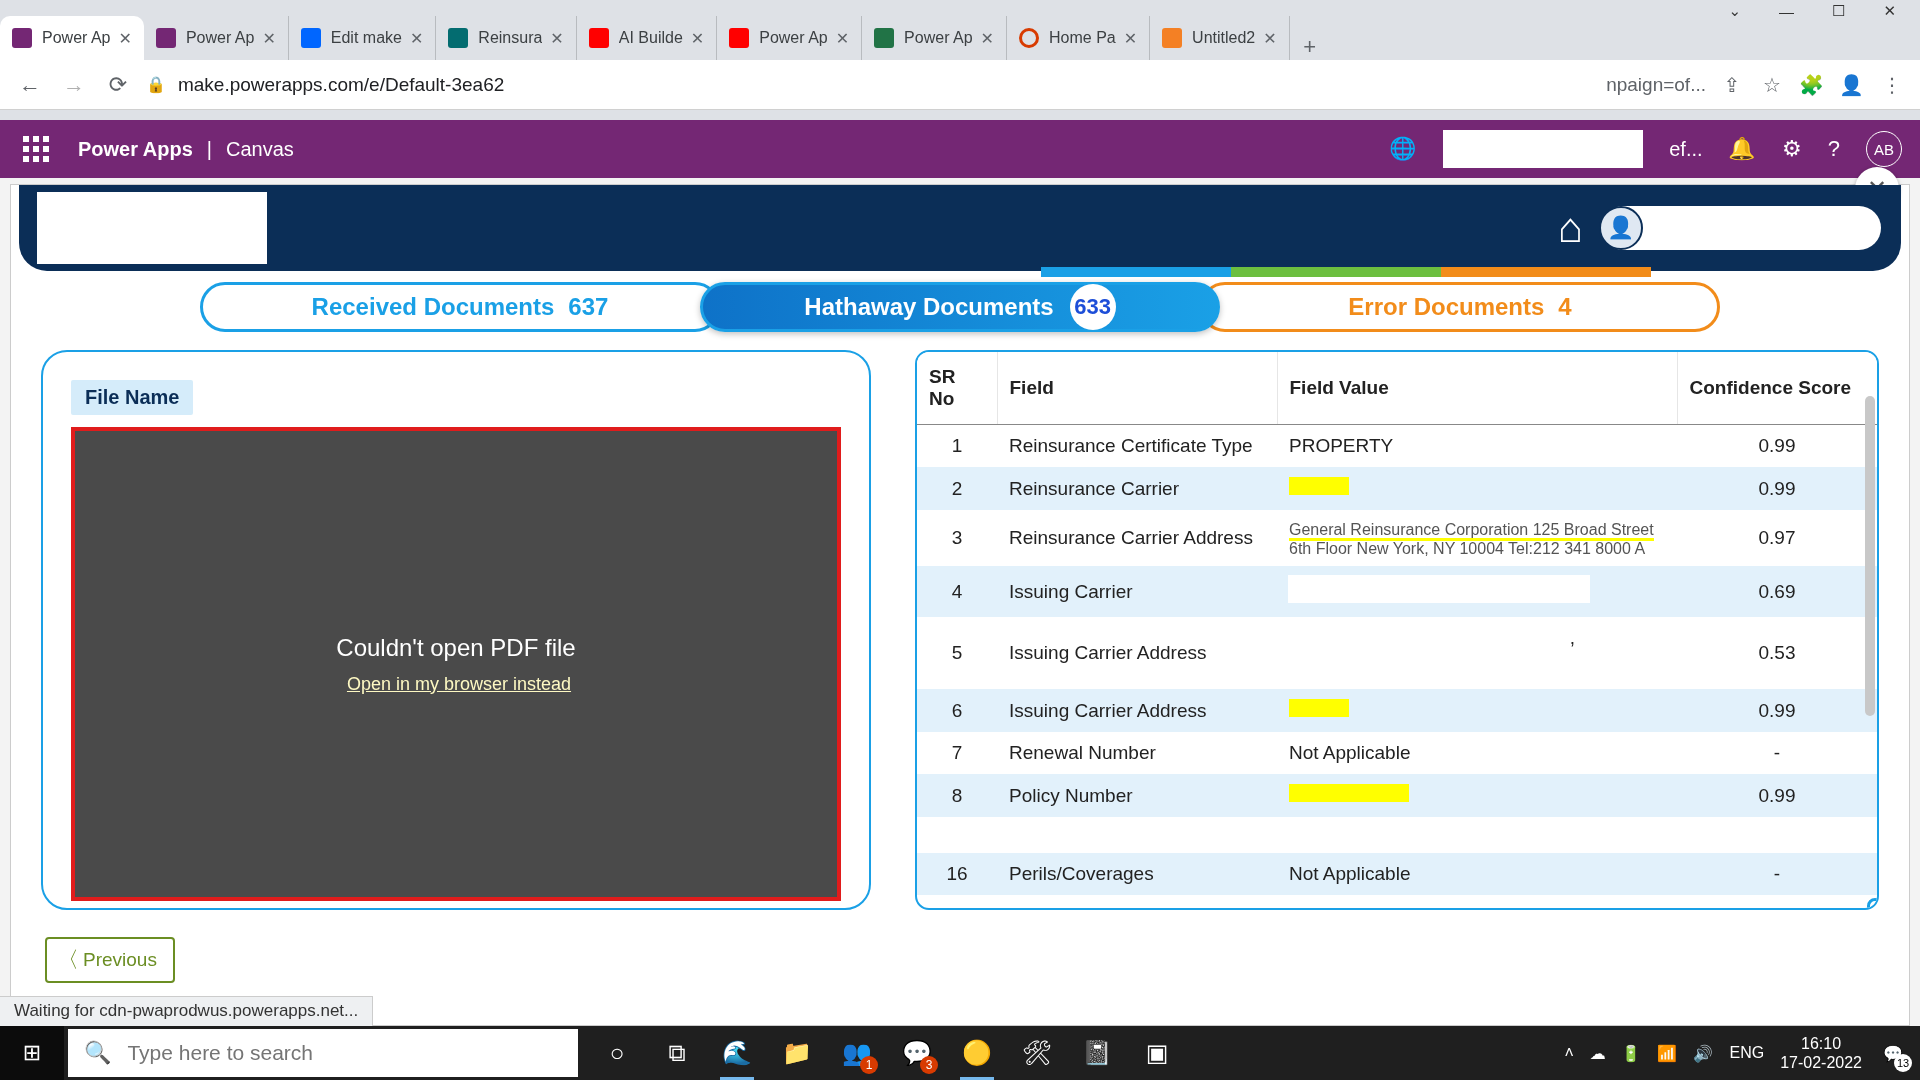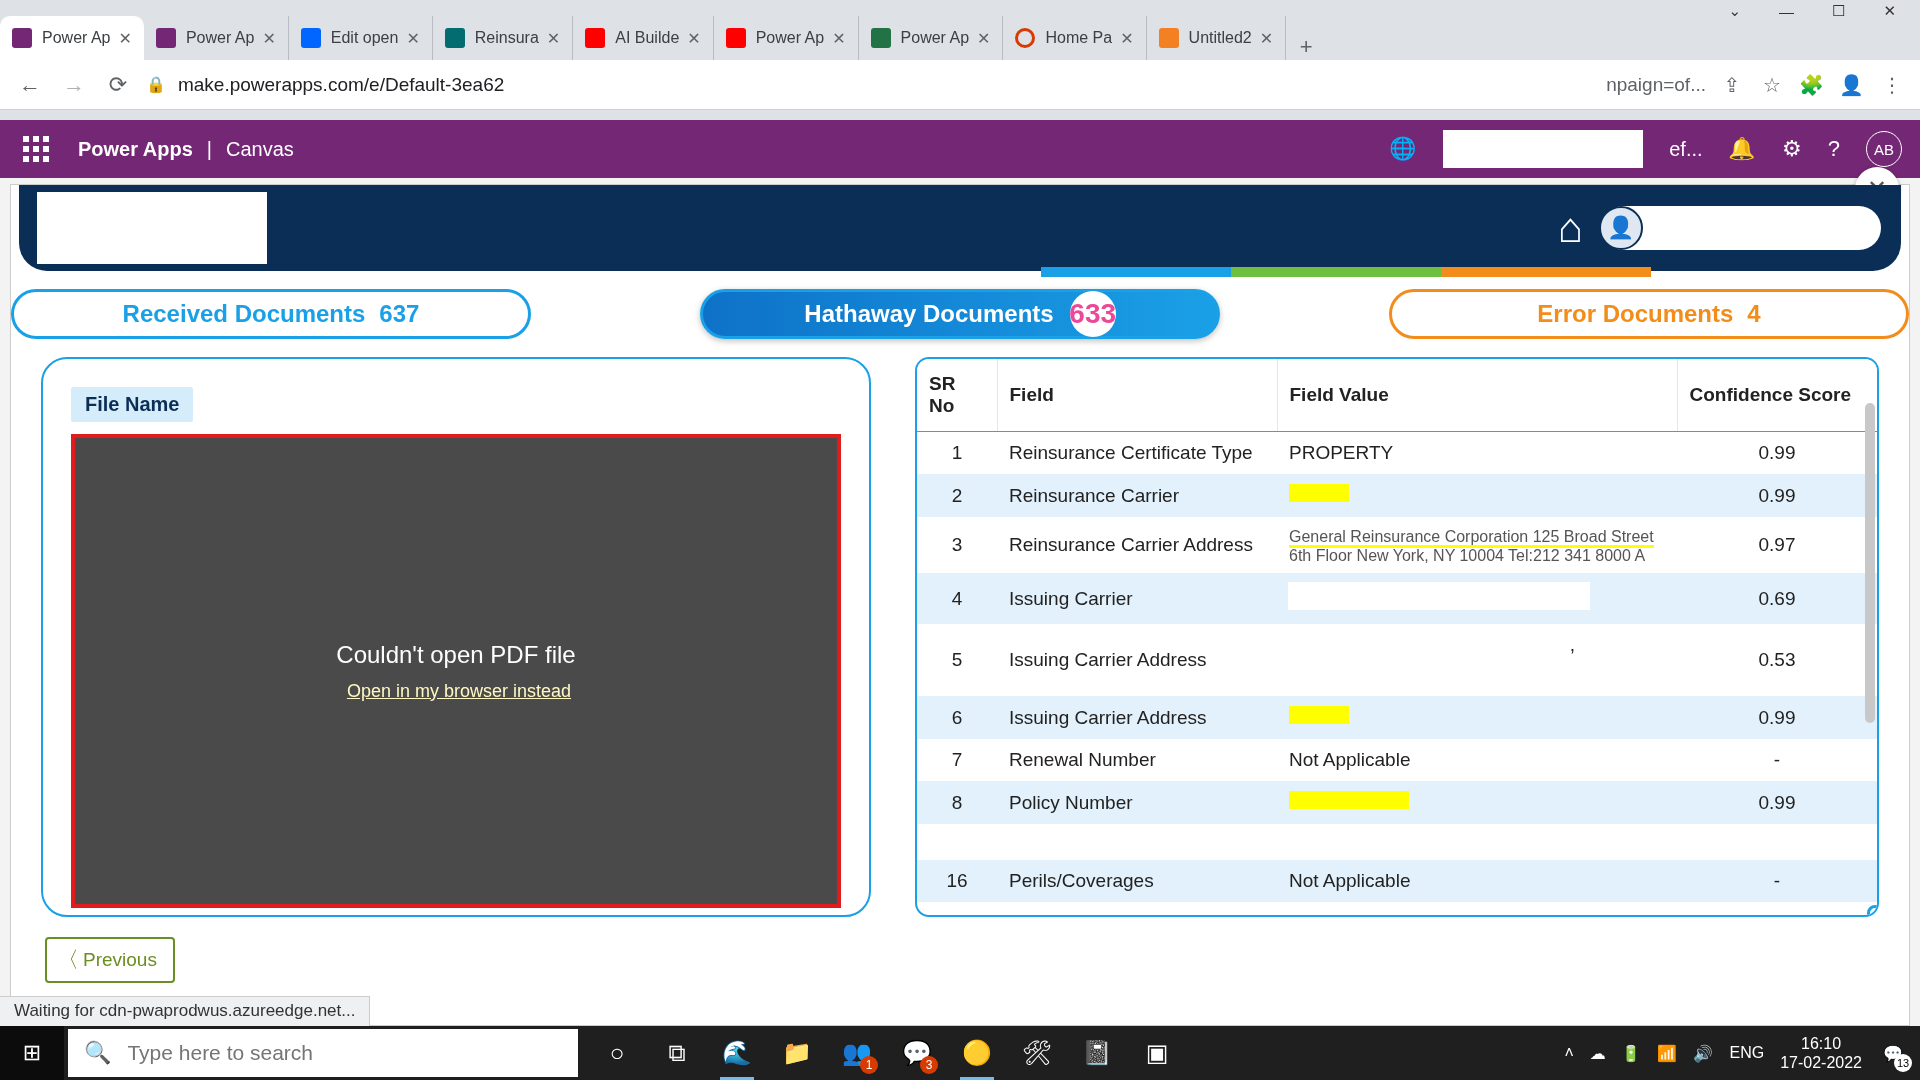--- a/index.html
+++ b/index.html
@@ -45,26 +45,26 @@
   .topbar-right { margin-left:auto; display:flex; align-items:center; gap:18px; margin-right:20px; }
   .home-ico { color:#fff; font-size:42px; cursor:pointer; }
   .user-pill { display:flex; align-items:center; background:#fff; border-radius:24px; height:44px; min-width:280px; padding-right:18px; }
   .user-pill .uc { width:44px;height:44px;border-radius:50%;background:#dfe8f2;border:2px solid #0b2e57;margin-left:-2px;display:flex;align-items:center;justify-content:center;color:#0b2e57;font-size:22px;}
   .close-circle { position:absolute; right:10px; top:-18px; width:44px;height:44px;border-radius:50%;background:#fff;display:flex;align-items:center;justify-content:center;font-size:24px;color:#555;box-shadow:0 1px 4px rgba(0,0,0,.3); cursor:pointer; }
   .color-strip { position:absolute; bottom:-6px; right:250px; height:10px; display:flex; }
   .color-strip span{height:10px;}
   .cs1{background:#1aa0e6;width:190px;} .cs2{background:#6cbf3f;width:210px;} .cs3{background:#f28c1a;width:210px;}
 
   
-  .pill-row { display:flex; justify-content:space-between; margin-top:18px; gap:0; }
+  .pill-row { display:flex; justify-content:center; margin-top:11px; gap:14px; }
   .pill { height:50px; border:3px solid; border-radius:26px; display:flex; align-items:center; justify-content:center; font-size:24px; font-weight:600; width:520px; position:relative; background:#fff; cursor:pointer;}
   .pill .cnt { margin-left:14px; }
   .pill-received { border-color:#1aa0e6; color:#1aa0e6; z-index:1; }
   .pill-processed { border-color:#1aa0e6; color:#fff; background:linear-gradient(90deg,#0e72c8,#1aa0e6); margin-left:-34px; z-index:2; box-shadow:0 2px 6px rgba(0,0,0,.25);}
-  .pill-processed .badge { background:#fff; color:#ec4899; border-radius:50%; width:46px;height:46px;display:flex;align-items:center;justify-content:center;font-size:28px;font-weight:700;margin-left:16px; }
+  .pill-processed .badge { background:#fff; color:#1d4ed8; border-radius:50%; width:46px;height:46px;display:flex;align-items:center;justify-content:center;font-size:22px;font-weight:700;margin-left:16px; }
   .pill-error { border-color:#f28c1a; color:#f28c1a; margin-left:-34px; z-index:1; }
 
   .panels { display:flex; gap:44px; padding:18px 30px 0 30px; }
 
   .left-panel { width:830px; border:2.5px solid #1aa0e6; border-radius:26px; padding:28px; height:560px; position:relative; }
   .filename-chip { background:#d5ecfa; color:#0b2e57; font-size:20px; font-weight:600; padding:6px 14px; display:inline-block; border-radius:2px; }
   .pdf-box { margin-top:12px; border:4px solid #e01c1c; width:100%; height:474px; background:#4a4a4a; color:#fff; display:flex; flex-direction:column; align-items:center; justify-content:center; }
   .pdf-box .msg { font-size:24px; font-weight:400; }
   .pdf-box a { color:#fef9c3; text-decoration:underline; font-size:18px; margin-top:12px; cursor:pointer;margin-left:6px; }
 
@@ -127,21 +127,21 @@
         <span class="tab-title">Power Ap</span>
         <span class="tab-close">✕</span>
       </div>
       <div class="tab">
         <span class="favicon fv fv-pa"></span>
         <span class="tab-title">Power Ap</span>
         <span class="tab-close">✕</span>
       </div>
       <div class="tab">
         <span class="favicon fv fv-flow"></span>
-        <span class="tab-title">Edit open</span>
+        <span class="tab-title">Edit make</span>
         <span class="tab-close">✕</span>
       </div>
       <div class="tab">
         <span class="favicon fv fv-sp"></span>
         <span class="tab-title">Reinsura</span>
         <span class="tab-close">✕</span>
       </div>
       <div class="tab">
         <span class="favicon fv fv-yt"></span>
         <span class="tab-title">AI Builde</span>
@@ -339,21 +339,21 @@
     </div>
   </div>
 
   <div class="prev-btn">
     <span class="chev">〈</span>
     <span>Previous</span>
   </div>
  </div>
 </div>
 
-<div class="status-bar-chrome">Waiting for cdn-pwaprodwus.azureedge.net...</div>
+<div class="status-bar-chrome">Waiting for cdn-pwaprodwus.powerapps.net...</div>
 
 <div class="taskbar">
   <div class="start-btn">⊞</div>
   <div class="search-bar">
     <span class="mag">🔍</span>
     <input placeholder="Type here to search" style="">
   </div>
   <div class="task-icons">
     <div class="ticon">○</div>
     <div class="ticon">⧉</div>

